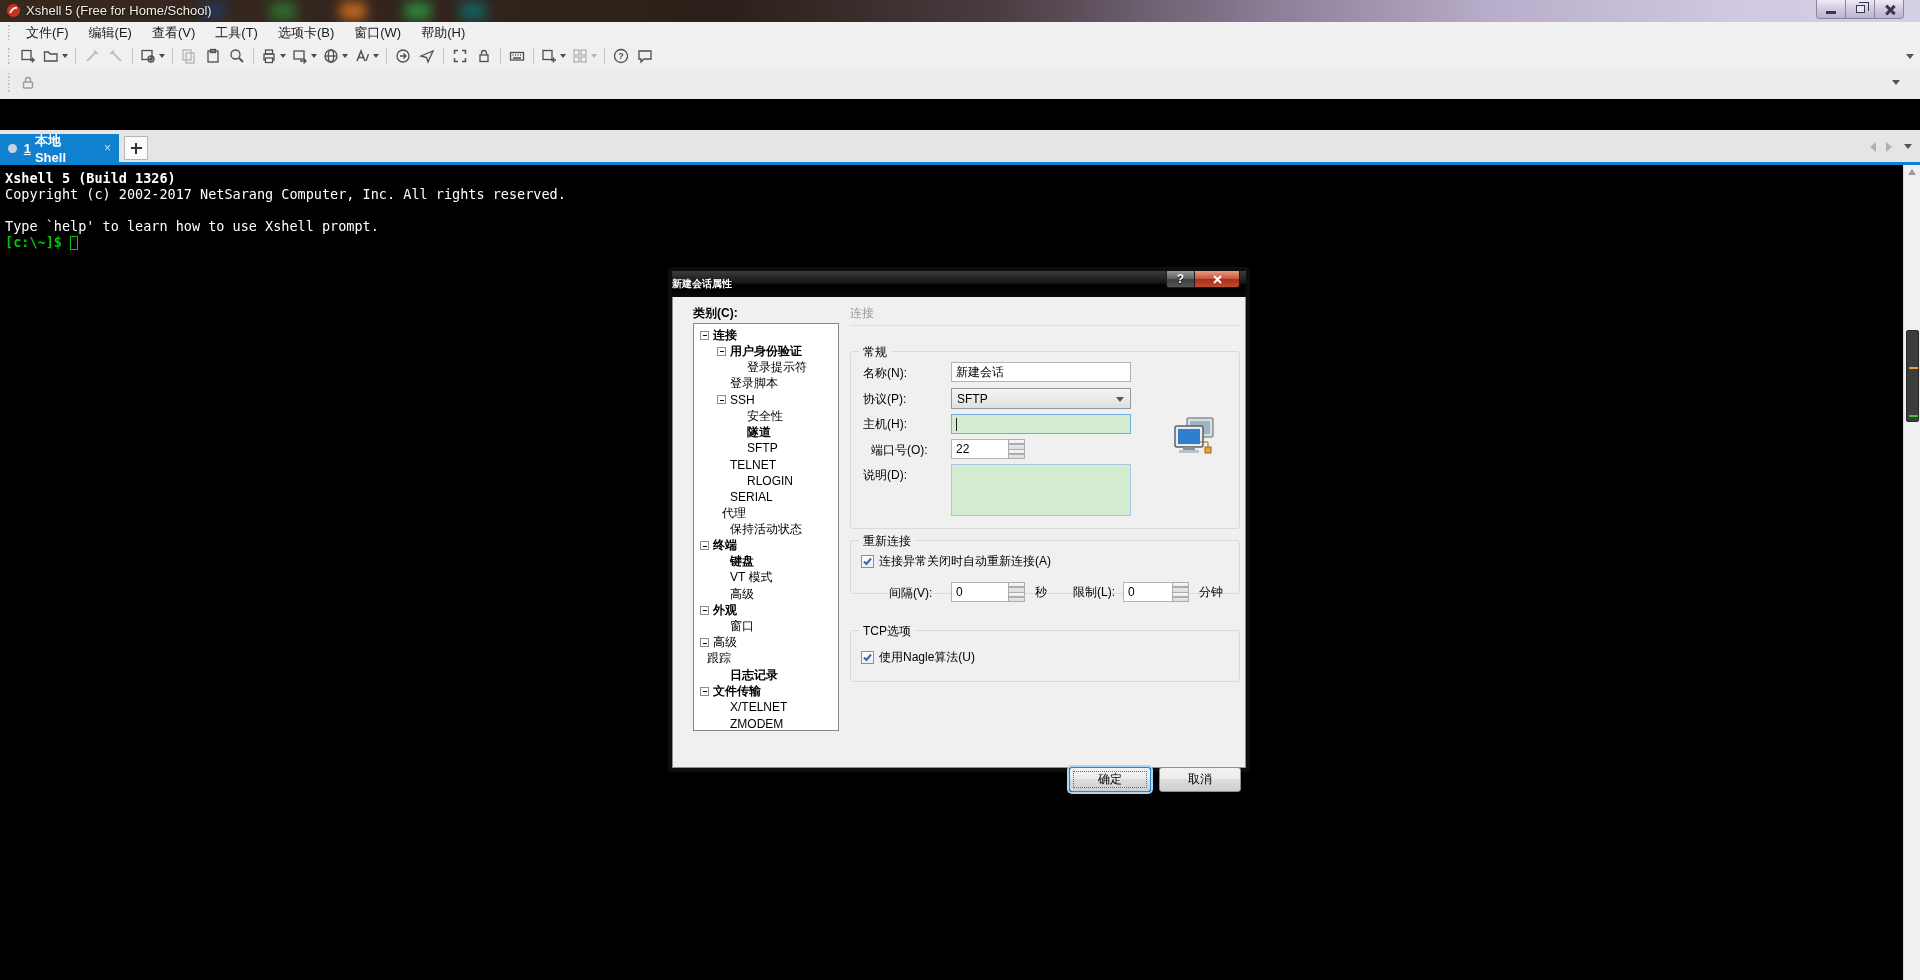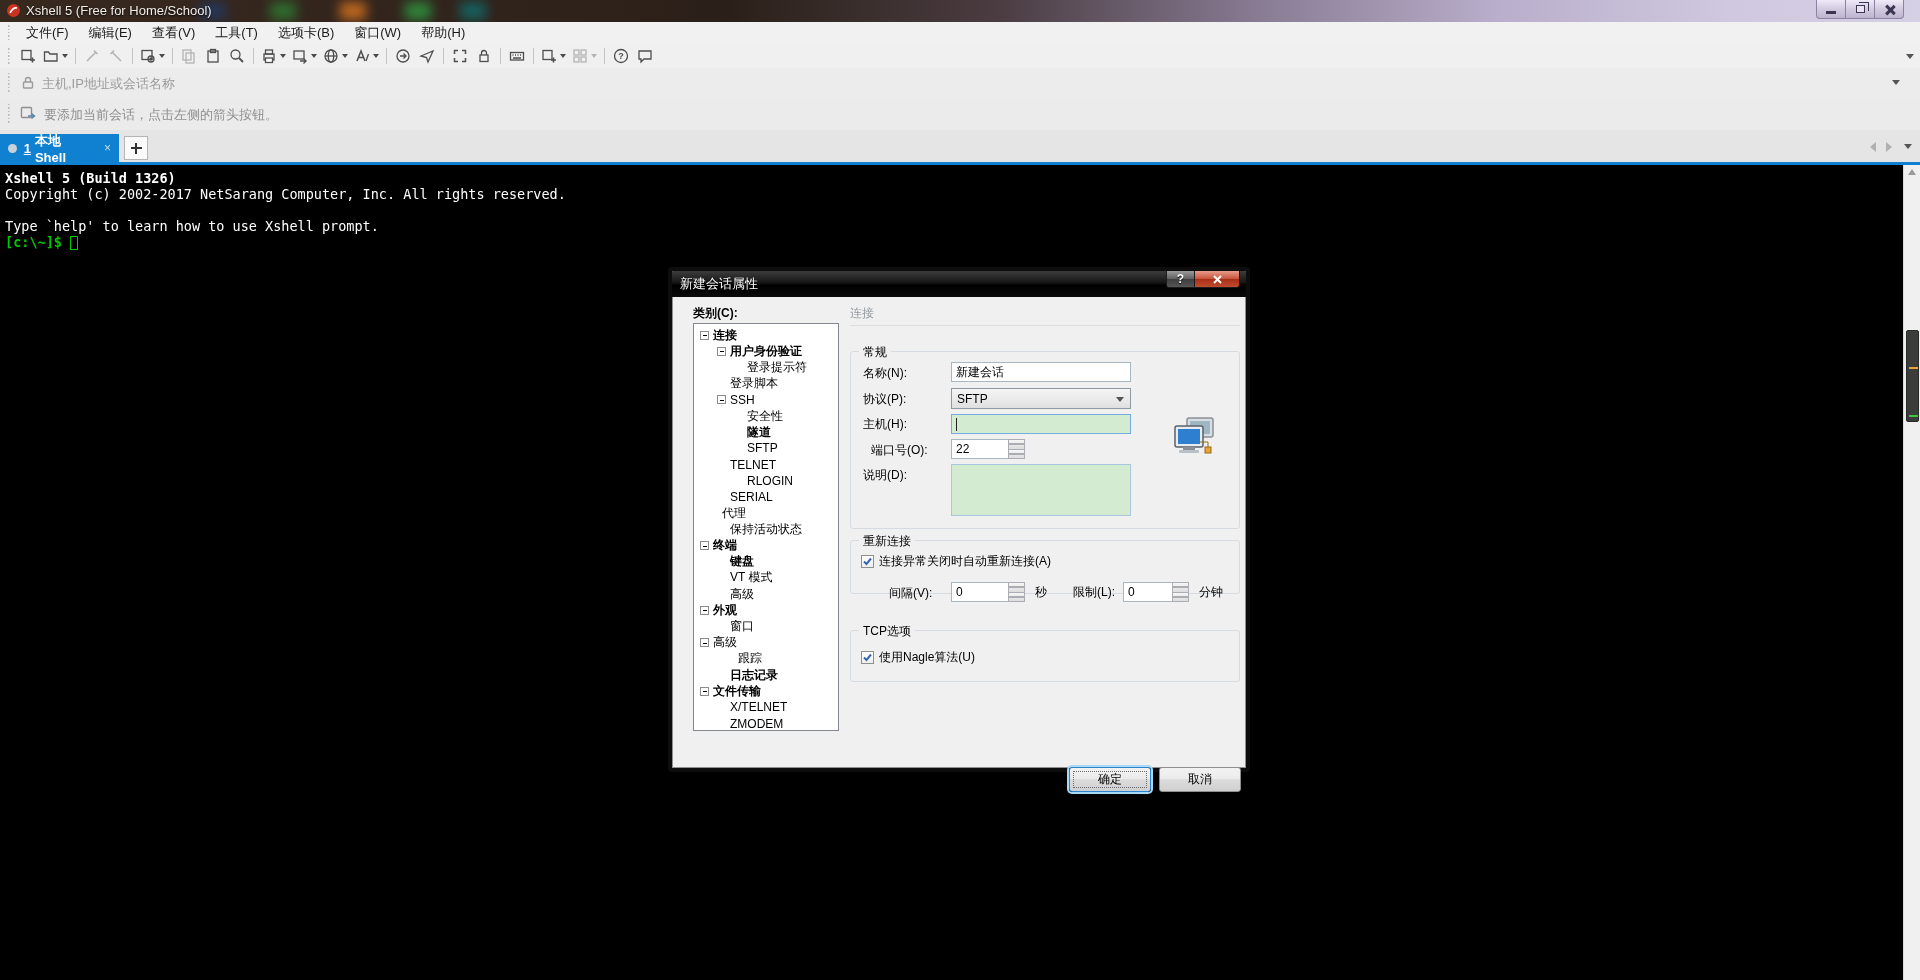--- a/index.html
+++ b/index.html
@@ -68,21 +68,21 @@
   #scroll-up { position:absolute; top:4px; left:4px; width:0; height:0; border-left:4.5px solid transparent; border-right:4.5px solid transparent; border-bottom:6px solid #9a9a9a; }
   #scroll-thumb { position:absolute; left:2px; top:165px; width:13px; height:92px; background:#3a3d3a; border-radius:2px; border:1px solid #2a2a2a; }
   .thumb-mark { position:absolute; left:2px; width:9px; height:2px; }
 
   
   #dialog { position:absolute; left:668px; top:267px; width:582px; height:505px;
     border:4px solid #0d0d0d; border-radius:4px; background:#f0f0f0;
     box-shadow:0 8px 26px rgba(0,0,0,.7), inset 0 0 0 1px #8f8f8f; }
   #dlg-title { position:absolute; left:0; top:0; right:0; height:26px; border-radius:1px 1px 0 0;
     background:linear-gradient(#3c3c3c,#161616 45%,#000 55%,#0a0a0a); display:flex; align-items:center; }
-  #dlg-title-text { color:#fff; font-size:13px; margin-left:8px; text-shadow:0 1px 2px #000; }
+  #dlg-title-text { color:#fff; font-size:10px; margin-left:0; text-shadow:0 1px 2px #000;font-weight:bold; }
   #dlg-btns { position:absolute; right:6px; top:0; display:flex; }
   .dlg-cap { height:17px; border:1px solid #1c1c1c; border-top:none; display:flex; align-items:center; justify-content:center; color:#fff; font-weight:bold; font-size:12px; text-shadow:0 1px 1px #000; }
   #dlg-help { width:29px; background:linear-gradient(#9b9b9b,#5f5f5f 50%,#3f3f3f 52%,#555); border-radius:0 0 0 3px; }
   #dlg-close { width:46px; margin-left:-1px; background:linear-gradient(#e89c8c,#c8523a 50%,#a72f17 52%,#c04b2e); border-radius:0 0 3px 0; }
 
   #dlg-body { position:absolute; left:0; top:26px; right:0; bottom:0; font-size:12px; color:#000; }
   #cat-label { position:absolute; left:21px; top:8px;font-weight:bold; }
   #tree { position:absolute; left:21px; top:26px; width:146px; height:408px; background:#fff; border:1px solid #828790; overflow:hidden; padding-top:3px; }
   .trow { height:16.2px; display:flex; align-items:center; white-space:nowrap; }
   .expander { width:9px; height:9px; border:1px solid #8c8c8c; background:#fff; position:relative; flex:0 0 9px; margin-right:4px; }
@@ -309,36 +309,23 @@
   <div class="tri-d overflow-arrow" style="right:6px; top:54px;"></div>
 
   <div id="addrbar" class="bar">
     <div class="grip"></div>
     <span style="margin-left:6px;">
       <svg width="12" height="13">
           <rect x="1.5" y="6" width="9" height="6" rx="1" fill="none" stroke="#9a9a9a" stroke-width="1.4"></rect>
           <path d="M3.5 6 V4 a2.5 2.5 0 0 1 5 0 V6" fill="none" stroke="#9a9a9a" stroke-width="1.4"></path>
         </svg>
     </span>
-    <div id="addr-field">
-      <span id="addr-placeholder">主机,IP地址或会话名称</span>
-    </div>
   </div>
   <div class="tri-d overflow-arrow" style="right:20px; top:80px;"></div>
 
-  <div id="sessionbar" class="bar">
-    <div class="grip"></div>
-    <span style="margin-left:4px;">
-      <svg width="16" height="14">
-          <rect x="1.5" y="1.5" width="10" height="10" rx="1" fill="none" stroke="#8f8f8f" stroke-width="1.4"></rect>
-          <path d="M8 10 h6 M11.5 7.5 L14.5 10 L11.5 12.5" stroke="#5f86a8" stroke-width="1.5" fill="none"></path>
-        </svg>
-    </span>
-    <span id="session-hint">要添加当前会话，点击左侧的箭头按钮。</span>
-  </div>
 
   <div id="tabstrip">
     <div id="tab-active">
       <div id="tab-bullet"></div>
       <span id="tab-num">1</span>
       <span id="tab-title">本地Shell</span>
       <span id="tab-close">×</span>
     </div>
     <div id="tab-new">
         <div class="plus"></div>
@@ -447,21 +434,21 @@
             <span>外观</span>
           </div>
           <div class="trow" style="padding-left: 23px;">
             <span class="tleaf-pad"></span>
             <span>窗口</span>
           </div>
           <div class="trow" style="padding-left: 6px;">
             <span class="expander"></span>
             <span>高级</span>
           </div>
-          <div class="trow" style="padding-left: 23px; margin-left: 8px;">
+          <div class="trow" style="">
             <span class="tleaf-pad"></span>
             <span>跟踪</span>
           </div>
           <div class="trow bold" style="padding-left: 23px;">
             <span class="tleaf-pad"></span>
             <span>日志记录</span>
           </div>
           <div class="trow bold" style="padding-left: 6px;">
             <span class="expander"></span>
             <span>文件传输</span>

